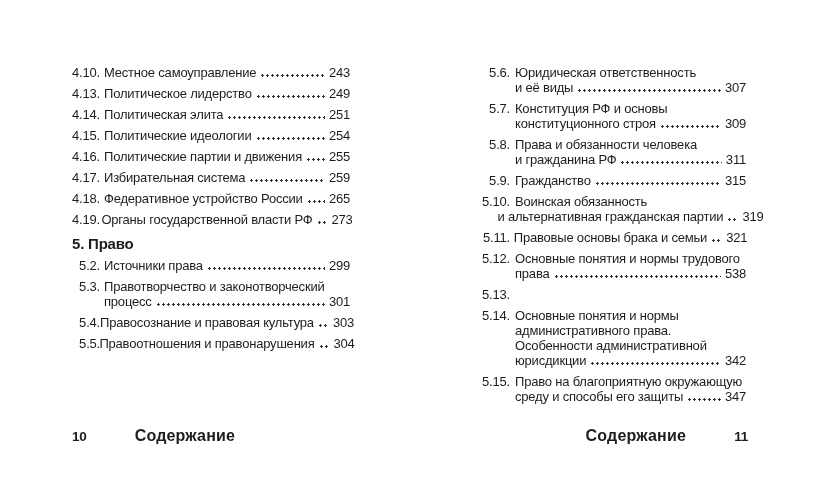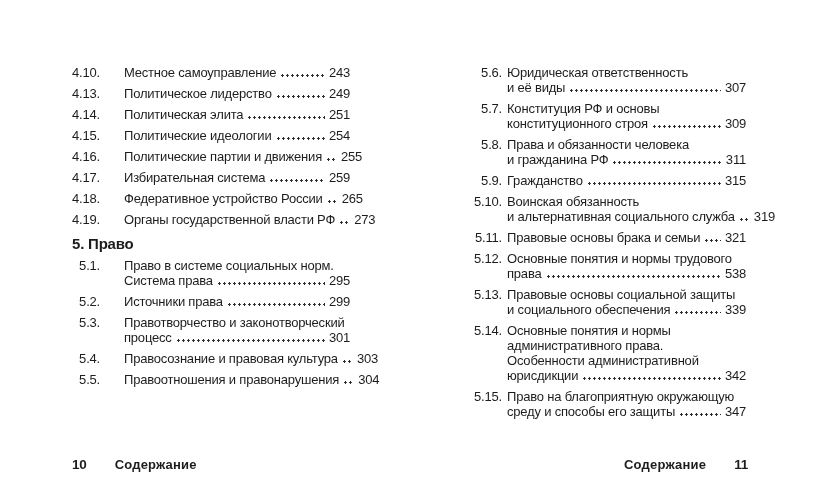--- a/index.html
+++ b/index.html
@@ -13,43 +13,43 @@
 
   .col { position:absolute; top:65px; }
   .col-left  { left:72px;  width:278px; }
   .col-right { left:471px; width:275px; }
 
   .toc-item {
     display:flex; align-items:flex-start;
     margin-bottom:6px;
     font-size:13px; line-height:15px; letter-spacing:-0.2px;
   }
-  .toc-num { flex:0 0 28px; text-align:right; margin-right:24px; white-space:nowrap; }
-  .col-right .toc-num { flex-basis:31px; margin-right:5px; }
+  .toc-num { flex:0 0 28px; text-align:right; margin-right:4px; white-space:nowrap; }
+  .col-right .toc-num { flex-basis:31px; margin-right:5px;margin-left:8px; }
   .toc-body { flex:1 1 auto; min-width:0; display:block; }
   .toc-line { display:block; white-space:nowrap; }
-  .toc-last { display:flex; align-items:baseline; }
+  .toc-last { display:flex; align-items:baseline;justify-content:center; }
   .toc-last .toc-line-text { flex:0 0 auto; white-space:nowrap; }
   .toc-dots {
     flex:1 1 auto; min-width:10px; height:3px; margin:0 4px 0 5px;
     background-image:radial-gradient(circle at 1.4px 1.5px, #2b2b2b 1.05px, rgba(0,0,0,0) 1.35px);
     background-size:5px 3px; background-repeat:repeat-x; background-position:left bottom;
   }
   .toc-page { flex:0 0 auto; white-space:nowrap; }
 
   .section-heading {
     font-weight:bold; font-size:15px; line-height:15px;
     letter-spacing:-0.2px; margin:9px 0 7px 0;
   }
 
-  .footer { position:absolute; top:427px; display:flex; align-items:baseline; gap:28px; }
+  .footer { position:absolute; top:427px; display:flex; align-items:baseline; gap:48px; }
   .footer-left  { left:72px; }
   .footer-right { right:72px; }
   .footer-num   { font-weight:bold; font-size:13.5px; letter-spacing:-0.2px; }
-  .footer-label { font-weight:bold; font-size:13px; letter-spacing:0.2px;margin-top:30px; }
+  .footer-label { font-weight:bold; font-size:16px; letter-spacing:0.2px; }
 </style>
 </head>
 <body>
 
 <div class="spread">
 
   <div class="col col-left">
 
     <div class="toc-item">
       <span class="toc-num">4.10.</span>
@@ -128,31 +128,20 @@
             <span class="toc-line-text">Органы государственной власти РФ</span>
             <span class="toc-dots"></span>
             <span class="toc-page">273</span>
           </span>
         </span>
     </div>
 
     <div class="section-heading">5. Право</div>
 
     <div class="toc-item">
-      <span class="toc-num">5.1.</span>
-      <span class="toc-body">
-          <span class="toc-line">Право в системе социальных норм.</span>
-          <span class="toc-last">
-            <span class="toc-line-text">Система права</span>
-            <span class="toc-dots"></span>
-            <span class="toc-page">295</span>
-          </span>
-        </span>
-    </div>
-    <div class="toc-item">
       <span class="toc-num">5.2.</span>
       <span class="toc-body">
           <span class="toc-last">
             <span class="toc-line-text">Источники права</span>
             <span class="toc-dots"></span>
             <span class="toc-page">299</span>
           </span>
         </span>
     </div>
     <div class="toc-item">
@@ -231,21 +220,21 @@
             <span class="toc-dots"></span>
             <span class="toc-page">315</span>
           </span>
         </span>
     </div>
     <div class="toc-item">
       <span class="toc-num">5.10.</span>
       <span class="toc-body">
           <span class="toc-line">Воинская обязанность</span>
           <span class="toc-last">
-            <span class="toc-line-text">и альтернативная социального служба</span>
+            <span class="toc-line-text">и альтернативная гражданская партии</span>
             <span class="toc-dots"></span>
             <span class="toc-page">319</span>
           </span>
         </span>
     </div>
     <div class="toc-item">
       <span class="toc-num">5.11.</span>
       <span class="toc-body">
           <span class="toc-last">
             <span class="toc-line-text">Правовые основы брака и семьи</span>
@@ -260,28 +249,20 @@
           <span class="toc-line">Основные понятия и нормы трудового</span>
           <span class="toc-last">
             <span class="toc-line-text">права</span>
             <span class="toc-dots"></span>
             <span class="toc-page">538</span>
           </span>
         </span>
     </div>
     <div class="toc-item">
       <span class="toc-num">5.13.</span>
-      <span class="toc-body">
-          <span class="toc-line">Правовые основы социальной защиты</span>
-          <span class="toc-last">
-            <span class="toc-line-text">и социального обеспечения</span>
-            <span class="toc-dots"></span>
-            <span class="toc-page">339</span>
-          </span>
-        </span>
     </div>
     <div class="toc-item">
       <span class="toc-num">5.14.</span>
       <span class="toc-body">
           <span class="toc-line">Основные понятия и нормы</span>
           <span class="toc-line">административного права.</span>
           <span class="toc-line">Особенности административной</span>
           <span class="toc-last">
             <span class="toc-line-text">юрисдикции</span>
             <span class="toc-dots"></span>

